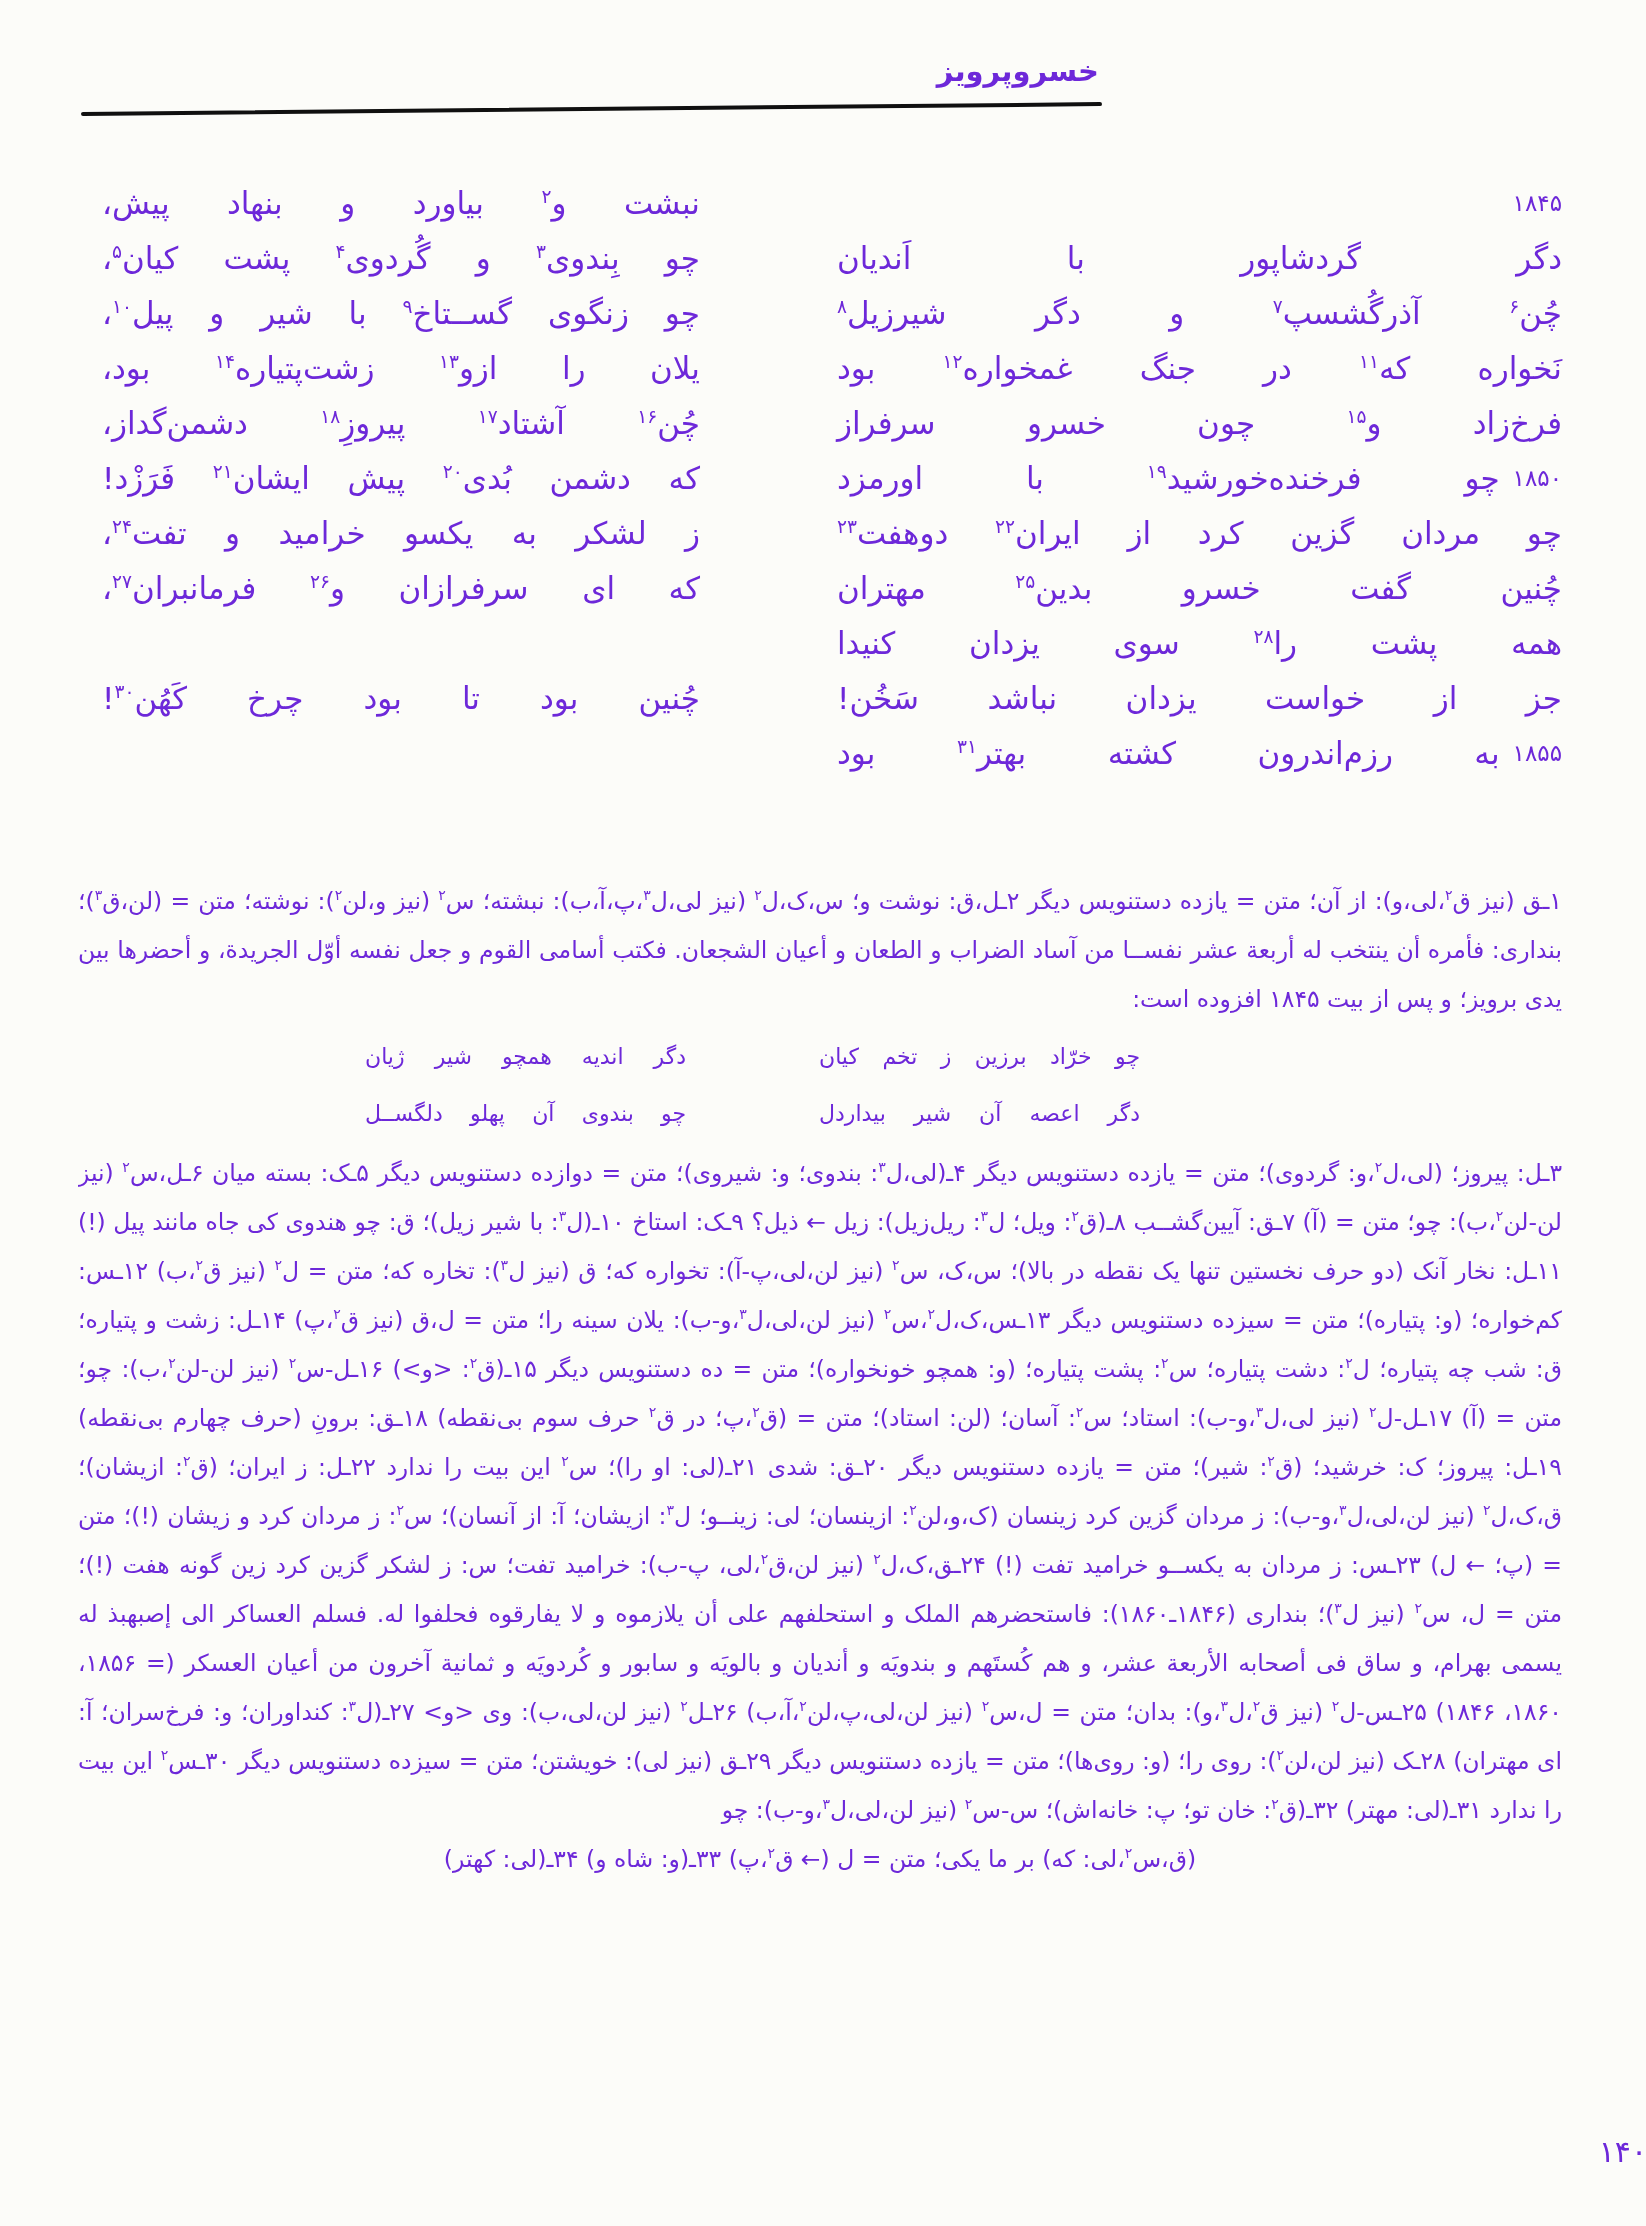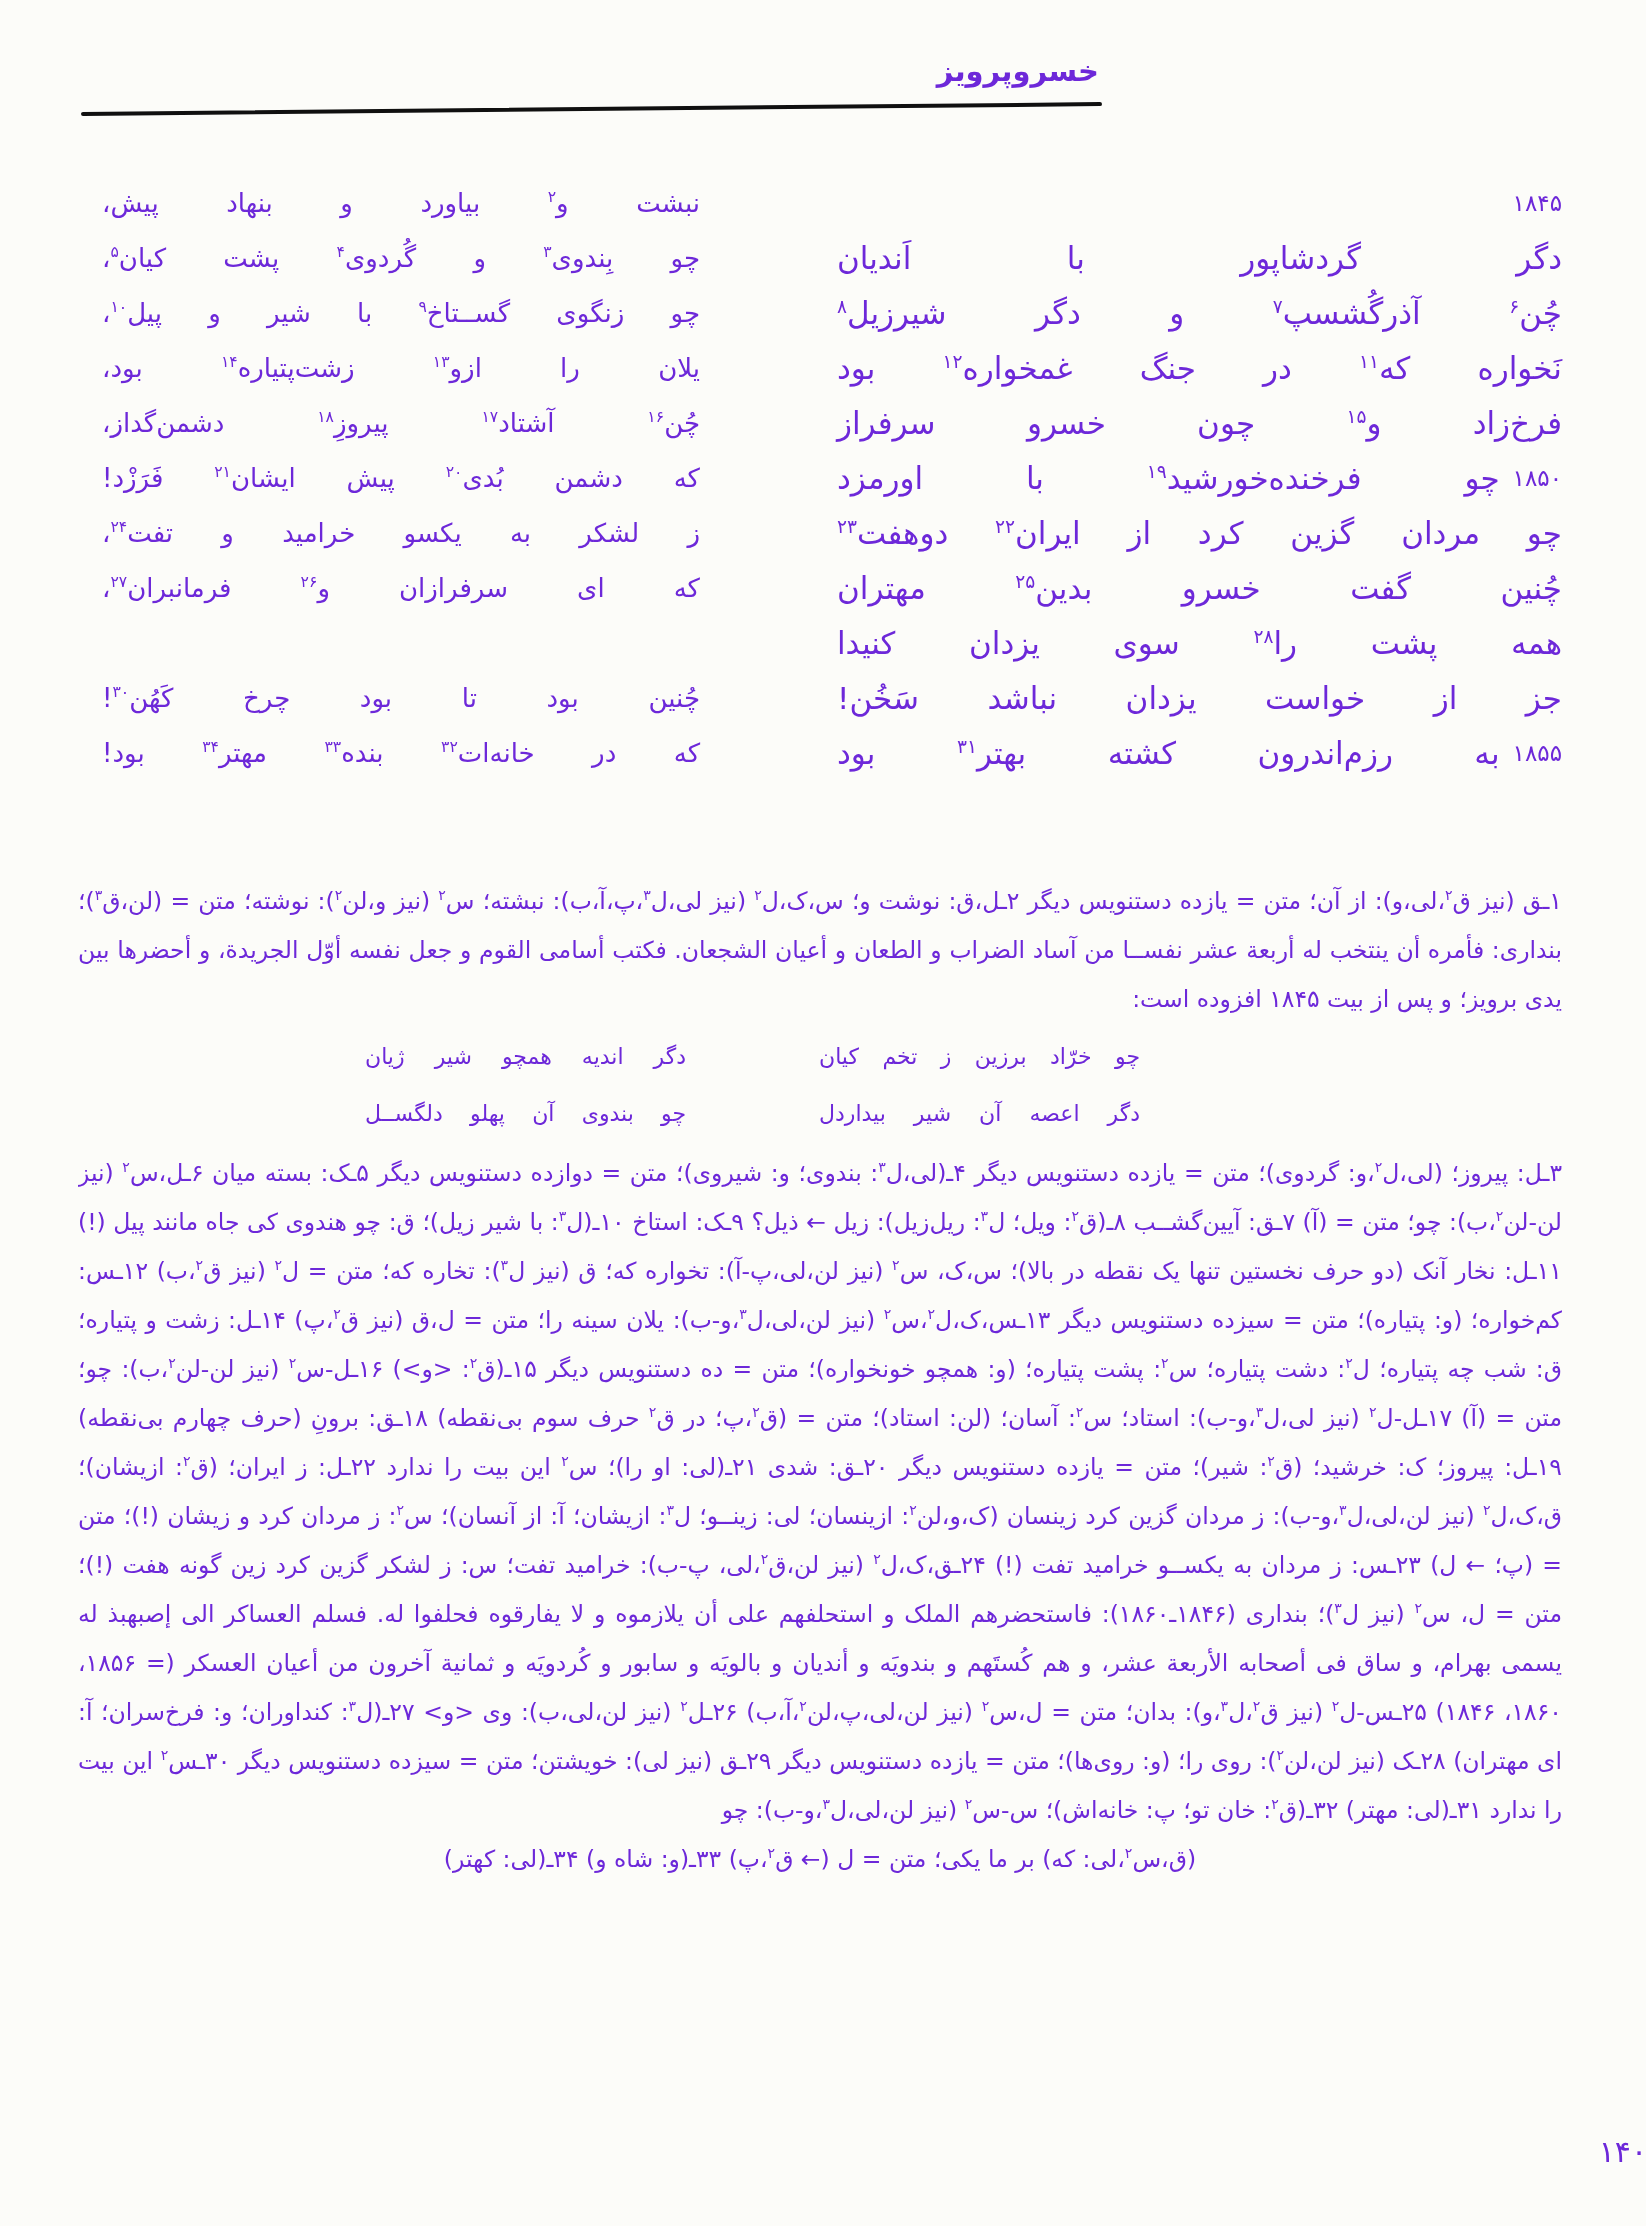--- a/index.html
+++ b/index.html
@@ -23,21 +23,21 @@
     background:#101010;border-radius:2.8px;transform:rotate(-0.55deg);
   }
   
   .poem{position:absolute;top:179px;right:85px;left:102px;}
   .verse-row{display:flex;height:55px;align-items:flex-start;}
   .right-unit{width:725px;display:flex;}
   .vnum{flex:0 0 auto;font-size:23px;line-height:48px;margin-left:13px;white-space:nowrap;}
   .hemi{flex:1;font-size:31px;line-height:48px;
         text-align:justify;text-align-last:justify;text-justify:inter-word;}
   .mid-gap{width:137px;flex:0 0 auto;}
-  .hemi-left{width:598px;flex:0 0 auto;font-size:26px;line-height:48px;
+  .hemi-left{width:598px;flex:0 0 auto;font-size:31px;line-height:48px;
         text-align:justify;text-align-last:justify;text-justify:inter-word;}
   .poem sup,.apparatus sup{font-size:0.60em;line-height:0;vertical-align:super;}
   
   .apparatus{
     position:absolute;top:877px;right:85px;left:78px;bottom:100px;
     font-size:23.5px;line-height:49px;overflow:hidden;
   }
   .app-text{margin:0;text-align:justify;text-justify:inter-word;}
   .app-text.centered{text-align:center;}
   .inset{width:775px;margin:5.5px 422px 5.5px 0;}
@@ -129,21 +129,20 @@
         </div>
         <div class="mid-gap"></div>
         <div class="hemi-left">چُنین بود تا بود چرخ کَهُن<sup>۳۰</sup>!</div>
       </div>
       <div class="verse-row">
         <div class="right-unit">
           <div class="vnum">۱۸۵۵</div>
           <div class="hemi">به رزم‌اندرون کشته بهتر<sup>۳۱</sup> بود</div>
         </div>
         <div class="mid-gap"></div>
-        <div class="hemi-left">که در خانه‌ات<sup>۳۲</sup> بنده<sup>۳۳</sup> مهتر<sup>۳۴</sup> بود!</div>
       </div>
     </section>
 
   <section class="apparatus">
     <p class="app-text">۱ـق (نیز ق<sup>۲</sup>،لی،و): از آن؛ متن = یازده دستنویس دیگر  ۲ـل،ق: نوشت و؛ س،ک،ل<sup>۲</sup> (نیز لی،ل<sup>۳</sup>،پ،آ،ب): نبشته؛ س<sup>۲</sup> (نیز و،لن<sup>۲</sup>): نوشته؛ متن = (لن،ق<sup>۳</sup>)؛ بنداری: فأمره أن ینتخب له أربعة عشر نفســا من آساد الضراب و الطعان و أعیان الشجعان. فکتب أسامی القوم و جعل نفسه أوّل الجریدة، و أحضرها بین یدی برویز؛ و پس از بیت ۱۸۴۵ افزوده است:</p>
     <div class="inset" id="inset-rows">
         <div class="inset-row">
           <div class="in-hemi">چو خرّاد برزین ز تخم کیان</div>
           <div class="in-gap"></div>
           <div class="in-hemi">دگر اندیه همچو شیر ژیان</div>

